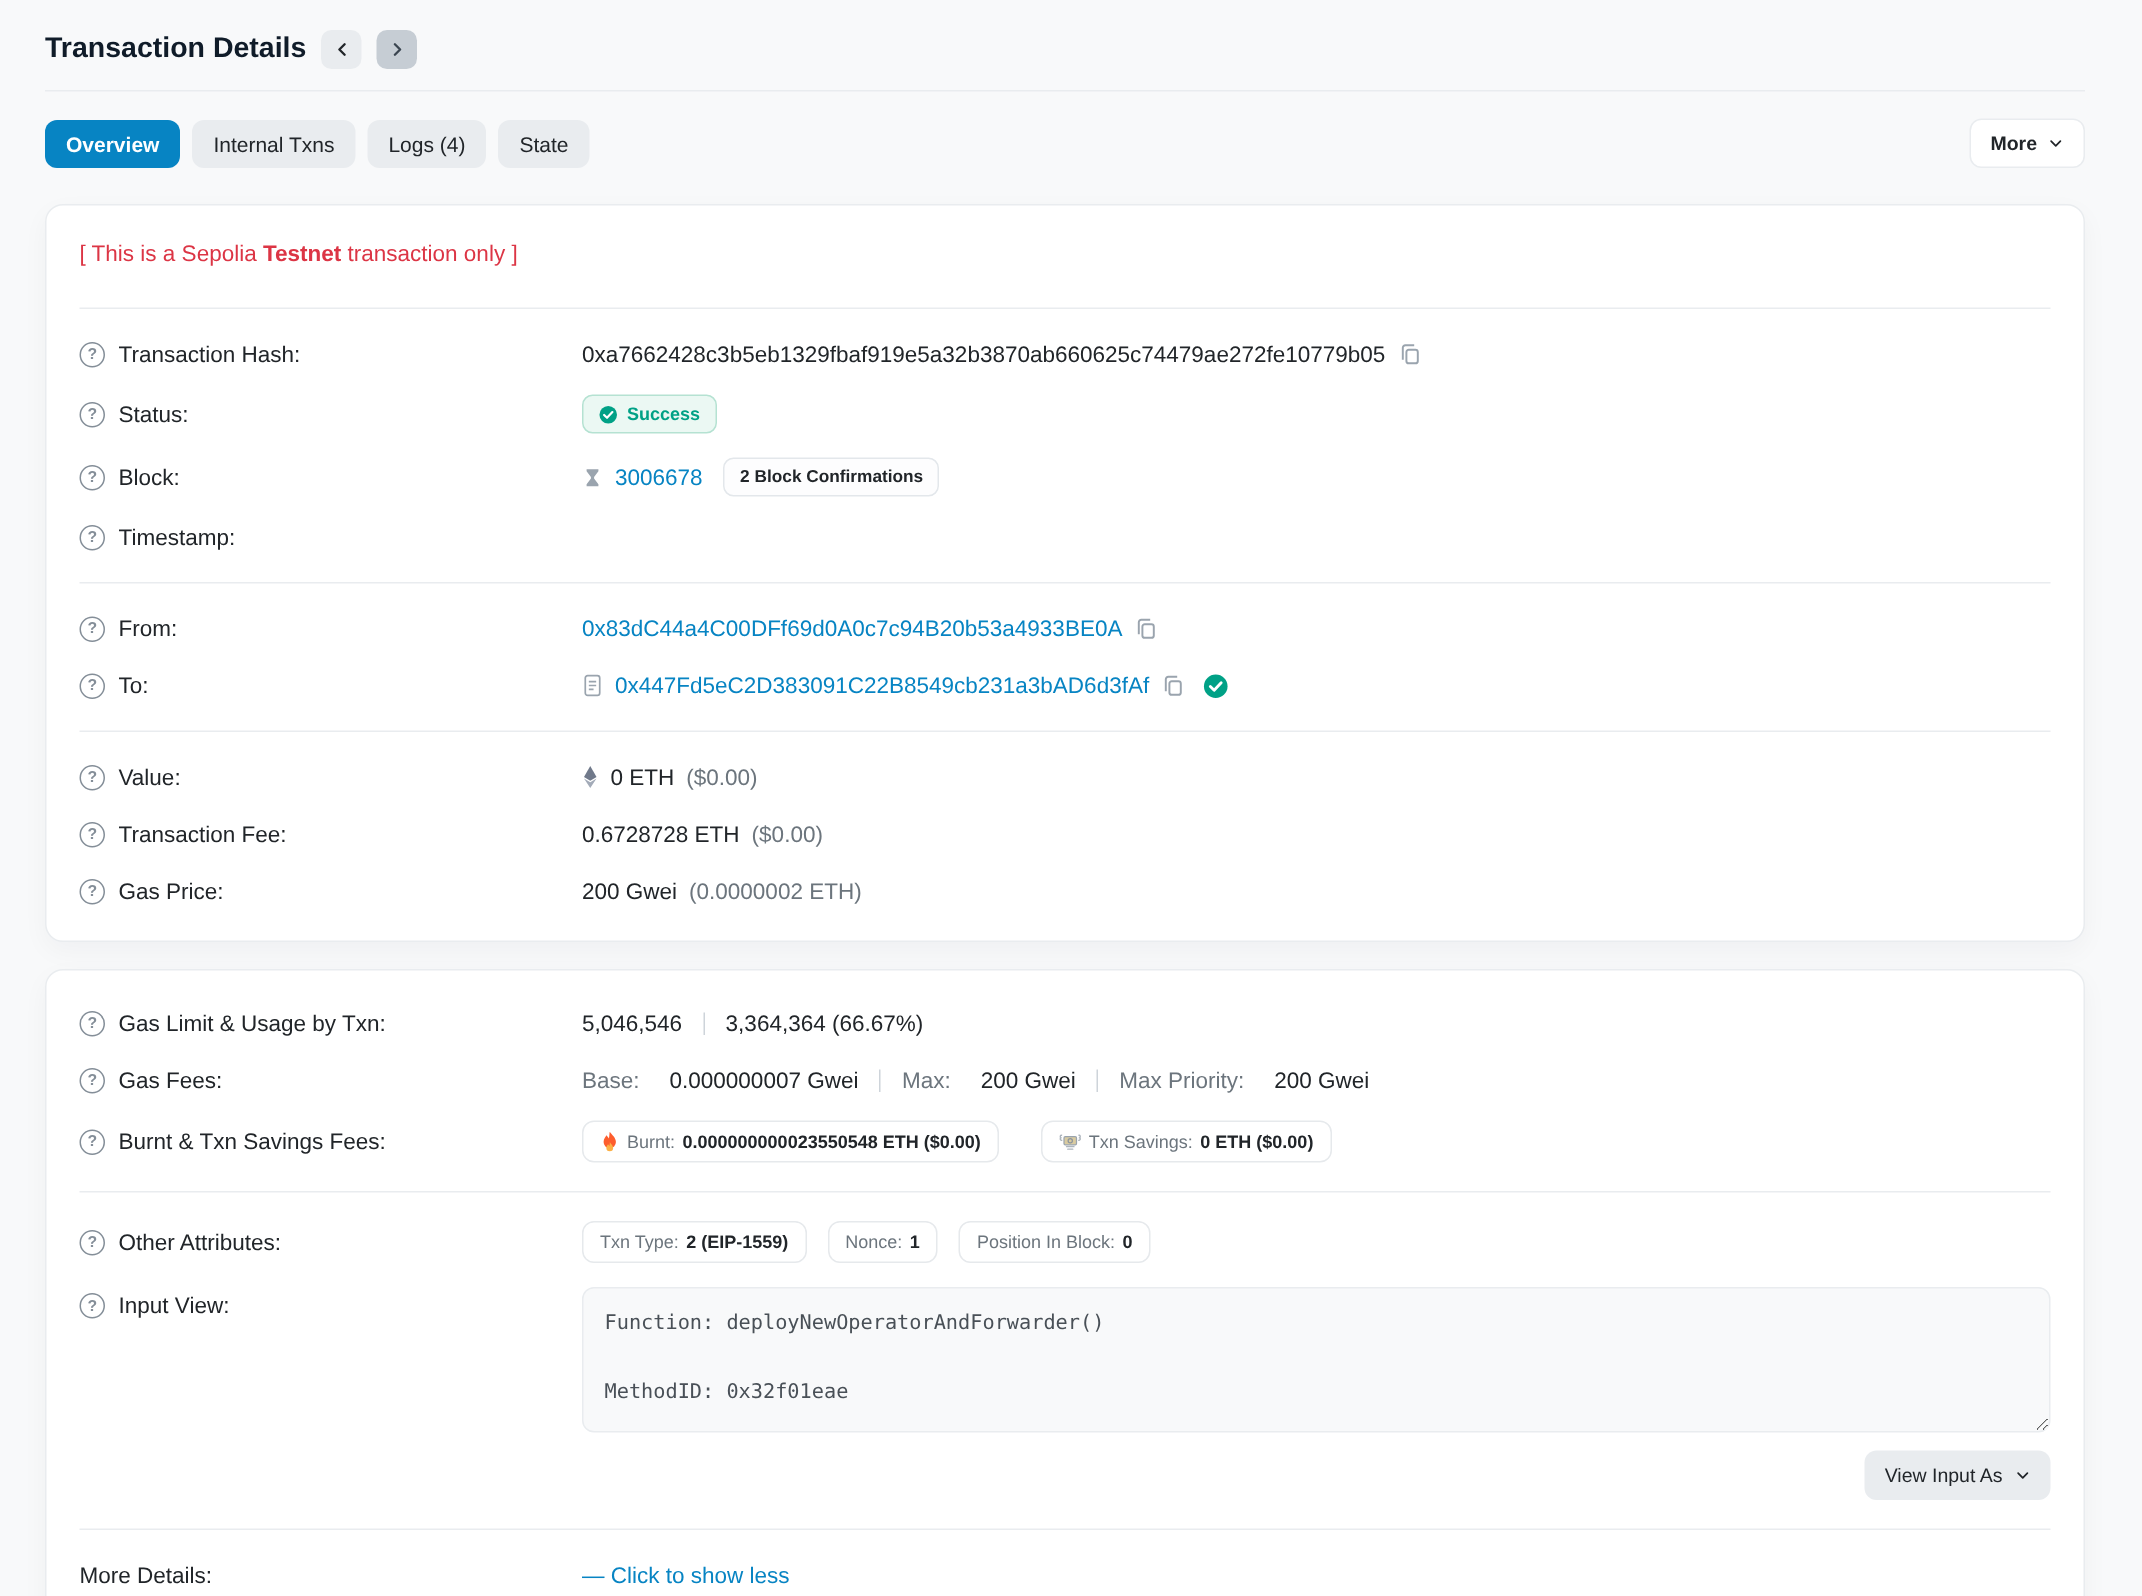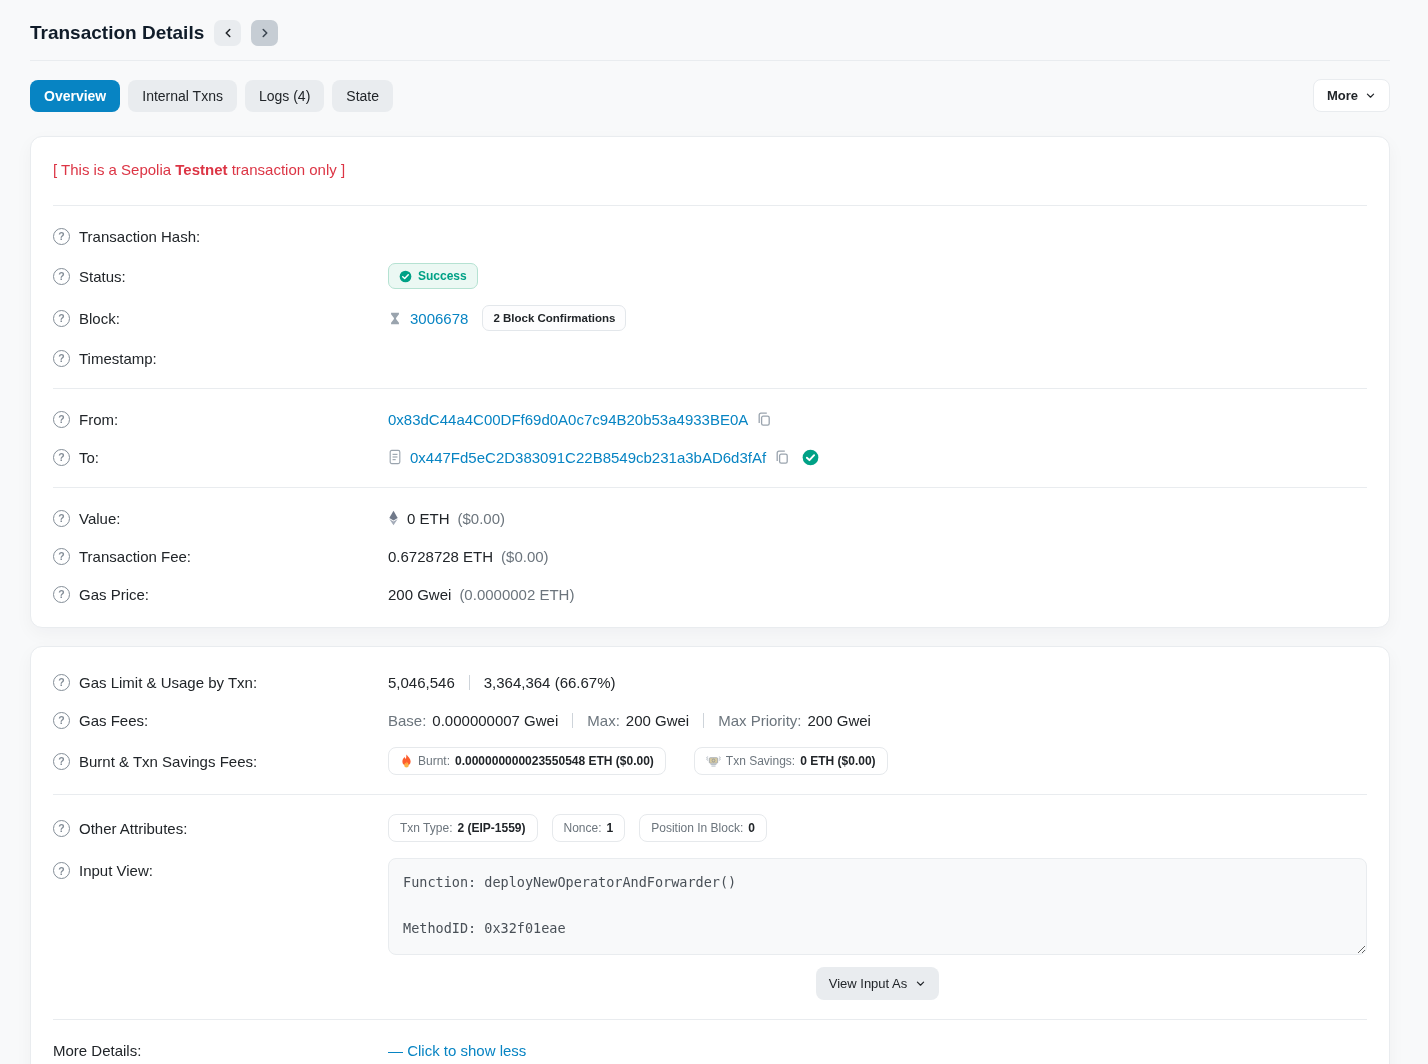--- a/index.html
+++ b/index.html
@@ -75,35 +75,35 @@
     padding:6px 10px; font-size:11.5px; font-weight:700; color:#212529;
   }
   .pill{
     display:inline-flex; align-items:center; gap:5px;
     background:#fff; border:1px solid #e6e9ec; border-radius:8px;
     padding:6px 11px; font-size:12px; color:#6c757d;
   }
   .pill b{ color:#212529; font-weight:700; }
   .vsep{ width:1px; height:15px; background:#ced4da; margin:0 6px; }
 
-  .fee-pair{ display:inline-flex; gap:6px; }
+  .fee-pair{ display:inline-flex; gap:20px; }
 
   .input-box{
     width:100%; height:97px; resize:both;
     background:#f8f9fa; border:1px solid #e9ecef; border-radius:8px;
     padding:12px 14px; color:#495057;
     font-family:"DejaVu Sans Mono","Liberation Mono",monospace;
     font-size:13.5px; line-height:1.7; overflow:auto;
   }
   .view-input-btn{
     margin-top:12px; display:inline-flex; align-items:center; gap:8px;
     background:#e9ecef; border:none; border-radius:8px; cursor:pointer;
     padding:9px 13px; font-size:13px; font-family:inherit; color:#212529;
   }
-  .val-stack{ flex:1; min-width:0; display:flex; flex-direction:column; align-items:center; }
+  .val-stack{ flex:1; min-width:0; display:flex; flex-direction:column; align-items:flex-end; }
 
   .more-details-lbl{ width:335px; flex-shrink:0; color:#212529; }
 
   svg{ display:block; }
 </style>
 </head>
 <body>
 
 <div class="wrap">
 
@@ -146,20 +146,31 @@
     <div class="banner">
       <span>[ This is a Sepolia </span><b>Testnet</b><span> transaction only ]</span>
     </div>
     <div class="divider"></div>
 
     <div class="row">
       <div class="lbl">
         <span class="q">?</span>
         <span>Transaction Hash:</span>
       </div>
+      <div class="val">
+        <span>0xa7662428c3b5eb1329fbaf919e5a32b3870ab660625c74479ae272fe10779b05</span>
+        <button class="icon-btn">
+          <span>
+            <svg width="16" height="16" viewBox="0 0 16 16" fill="none" stroke="#9aa4ae" stroke-width="1.3">
+                <rect x="5.6" y="5.2" width="7.6" height="9" rx="1.6"></rect>
+                <path d="M10.8 2.2H4.9a1.7 1.7 0 0 0-1.7 1.7v8"></path>
+              </svg>
+          </span>
+        </button>
+      </div>
     </div>
 
     <div class="row">
       <div class="lbl">
         <span class="q">?</span>
         <span>Status:</span>
       </div>
       <div class="val">
         <span class="status-badge">
           <span>

